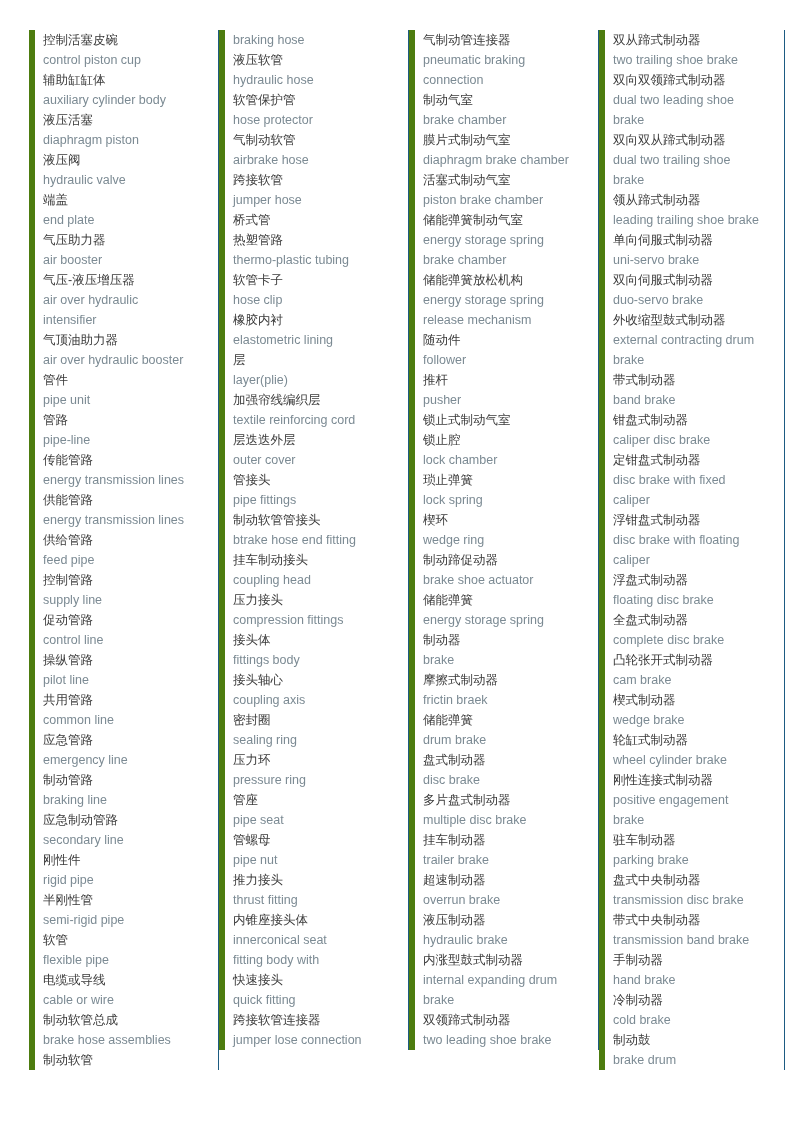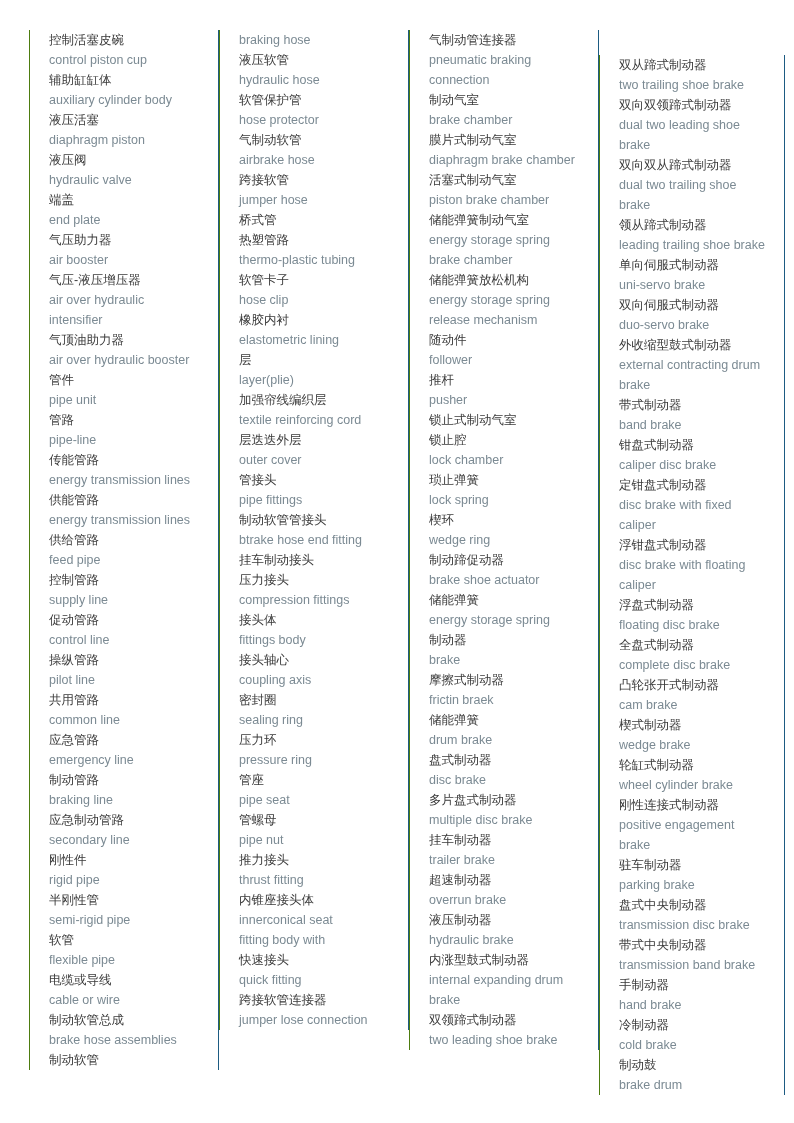--- a/index.html
+++ b/index.html
@@ -26,29 +26,28 @@
     flex-direction: row;
     align-items: flex-start;
     width: 794px;
     box-sizing: border-box;
     padding-left: 29px;
   }
   .col {
     box-sizing: border-box;
     width: 190px;
     flex: 0 0 190px;
-    border-left: 1px solid #4d7c0f;
+    border-left: 6px solid #4d7c0f;
     border-right: 1px solid #1d5b82;
-    padding-left: 19px;
+    padding-left: 8px;
     padding-right: 2px;
   }
   .col:last-child {
     width: 186px;
     flex: 0 0 186px;
-    margin-top: 25px;
   }
   .zh {
     display: block;
     font-size: 12.5px;
     line-height: 20px;
     color: #3a3a3a;
     white-space: nowrap;
     letter-spacing: 0px;
   }
   .en {
@@ -140,20 +139,21 @@
         <span class="en">layer(plie)</span>
         <span class="zh">加强帘线编织层</span>
         <span class="en">textile reinforcing cord</span>
         <span class="zh">层迭迭外层</span>
         <span class="en">outer cover</span>
         <span class="zh">管接头</span>
         <span class="en">pipe fittings</span>
         <span class="zh">制动软管管接头</span>
         <span class="en">btrake hose end fitting</span>
         <span class="zh">挂车制动接头</span>
+        <span class="en">coupling head</span>
         <span class="zh">压力接头</span>
         <span class="en">compression fittings</span>
         <span class="zh">接头体</span>
         <span class="en">fittings body</span>
         <span class="zh">接头轴心</span>
         <span class="en">coupling axis</span>
         <span class="zh">密封圈</span>
         <span class="en">sealing ring</span>
         <span class="zh">压力环</span>
         <span class="en">pressure ring</span>

